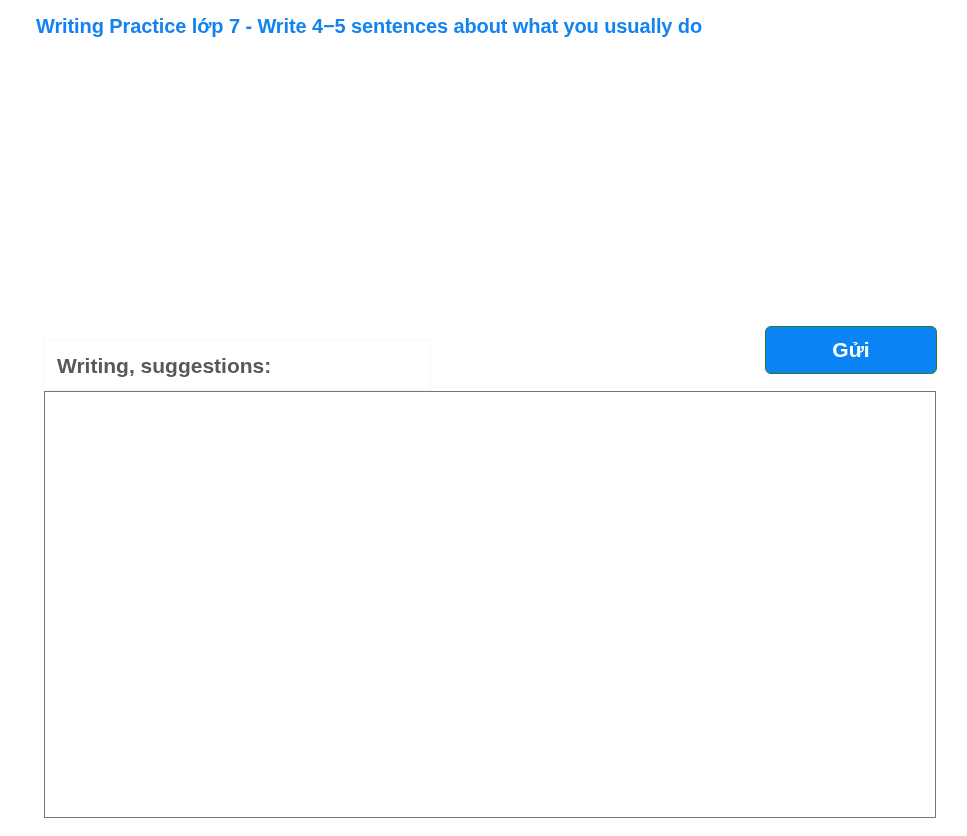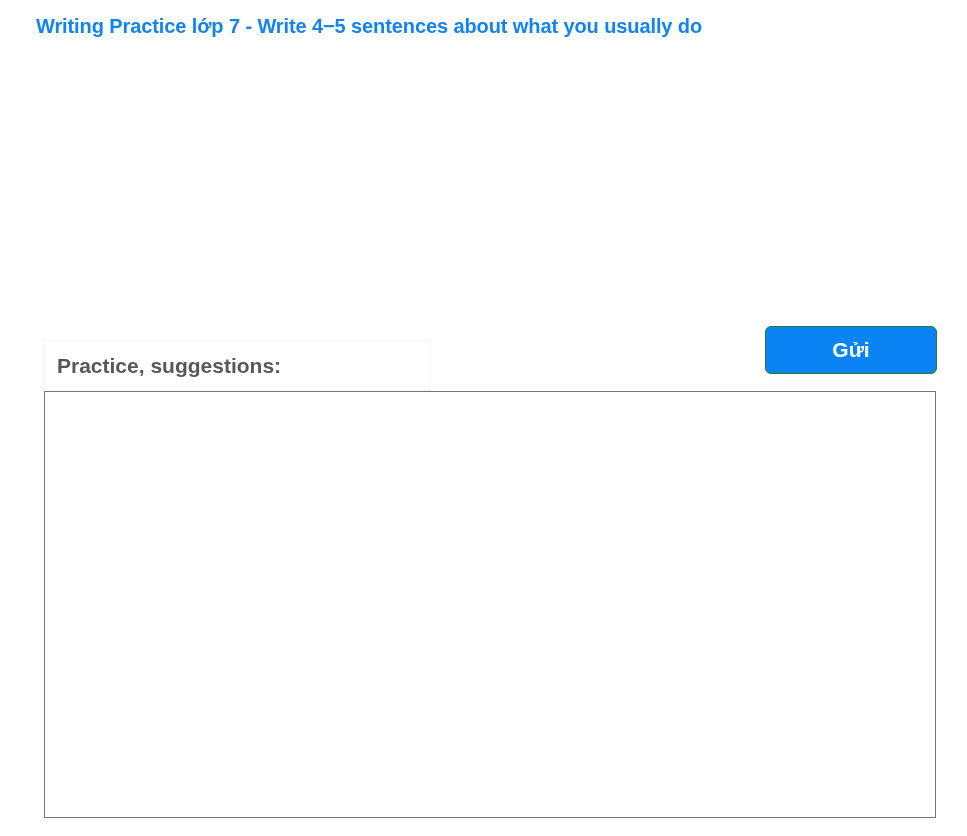--- a/index.html
+++ b/index.html
@@ -118,20 +118,20 @@
 </head>
 <body>
 
 <h1 class="page-title">Writing Practice lớp 7 - Write 4−5 sentences about what you usually do</h1>
 
 <div class="content-slot"></div>
 
 <section class="comment-form">
 
   <div class="comment-label-box">
-    <h2 class="comment-label">Practice, suggestions:</h2>
+    <h2 class="comment-label">Writing, suggestions:</h2>
   </div>
 
   <button type="button" class="submit-button">Gửi</button>
 
   <textarea class="comment-textarea" placeholder="" style=""></textarea>
 
 </section>
 
 </body></html>

